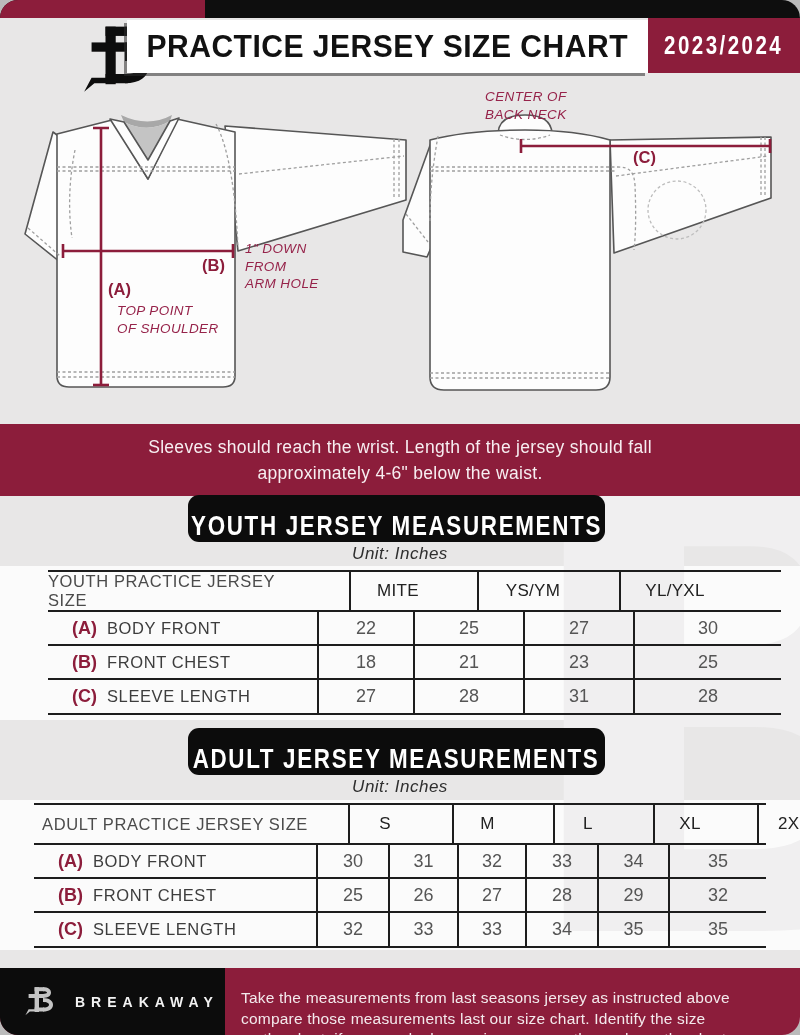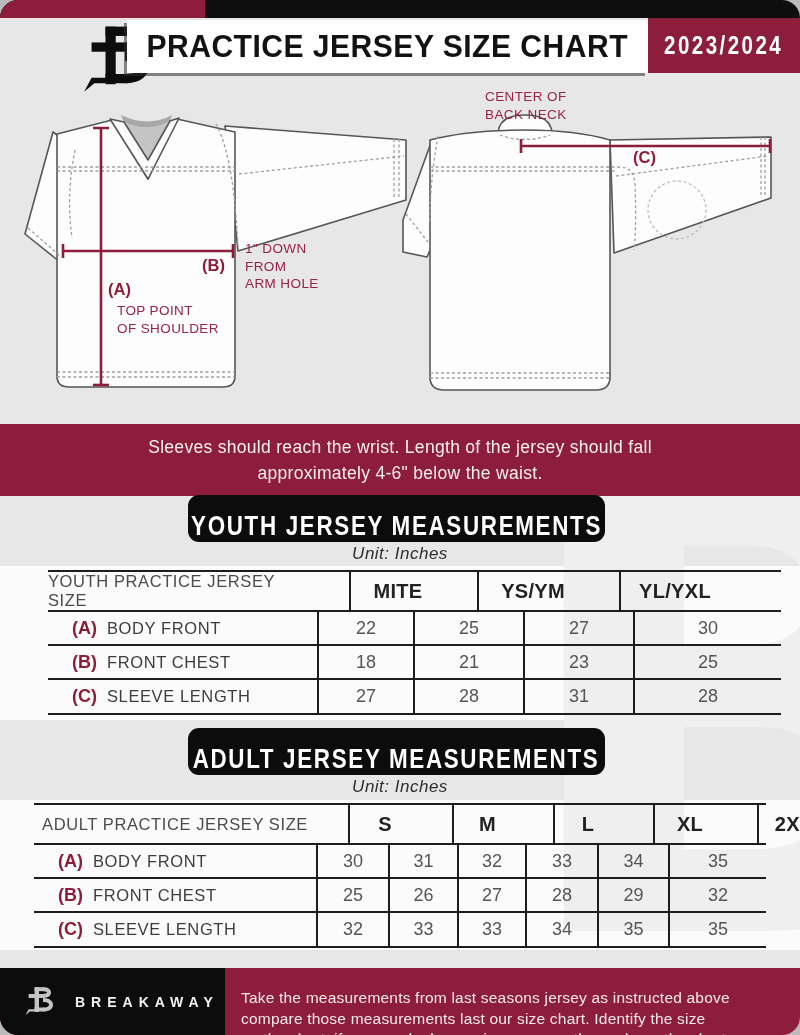--- a/index.html
+++ b/index.html
@@ -21,21 +21,21 @@
   .title-banner span{font-size:31px;font-weight:bold;color:#121212;letter-spacing:.5px;white-space:nowrap;
     transform:scaleX(.97);}
   .year-box{position:absolute;left:648px;top:18px;width:152px;height:55px;background:var(--maroon);
     display:flex;align-items:center;justify-content:center;z-index:3;}
   .year-box span{color:#fff;font-weight:bold;font-size:25px;letter-spacing:3px;transform:scaleX(.82);white-space:nowrap;}
 
   
   .jersey{position:absolute;z-index:2;}
   .front-jersey{left:20px;top:110px;}
   .back-jersey{left:400px;top:110px;}
-  .anno{position:absolute;z-index:2;color:var(--anno);font-size:13.5px;line-height:17.5px;
+  .anno{position:absolute;z-index:2;color:var(--anno);font-style:italic;font-size:13.5px;line-height:17.5px;
     font-weight:500;letter-spacing:.4px;white-space:nowrap;}
   .anno-key{position:absolute;z-index:2;color:var(--maroon);font-weight:bold;font-size:16.5px;font-style:normal;}
 
   
   .notice{position:absolute;left:0;top:424px;width:800px;height:72px;background:var(--maroon);z-index:3;
     display:flex;flex-direction:column;align-items:center;justify-content:center;}
   .notice div{color:#f7eef1;font-size:17.5px;line-height:26px;letter-spacing:.3px;}
 
   
   .pill{position:absolute;left:188px;width:417px;height:47px;background:#0c0c0c;border-radius:11px;
@@ -59,21 +59,21 @@
   
   .size-table{position:absolute;z-index:2;border-top:2px solid var(--line);}
   .youth-table{left:48px;top:570px;width:733px;--cols:269px 96px 110px 110px 148px;}
   .adult-table{left:34px;top:803px;width:732px;--cols:282px 72px 69px 68px 72px 71px 98px;}
   .trow{display:grid;grid-template-columns:var(--cols);border-bottom:2px solid var(--line);}
   .trow.head{height:40px;gap:32px;}
   .trow.body-row{height:34px;}
   .trow.body-row:last-child{height:35px;}
   .cell{display:flex;align-items:center;justify-content:center;}
   .cell.val{border-left:2px solid var(--line);font-size:18px;color:var(--text-gray);}
-  .cell.colhead{border-left:2px solid var(--line);font-weight:bold;font-size:20px;color:#222;letter-spacing:.3px;}
+  .cell.colhead{border-left:2px solid var(--line);font-weight:normal;font-size:17px;color:#222;letter-spacing:.3px;}
   .cell.rowlabel{justify-content:flex-start;padding-left:24px;}
   .cell.corner{font-size:16.5px;color:#4b4b4b;letter-spacing:.6px;}
   .rowkey{color:var(--maroon);font-weight:bold;font-size:18px;margin-right:10px;}
   .rowname{color:var(--text-dark);font-size:16.5px;letter-spacing:.6px;font-weight:500;}
 
   
   .footer{position:absolute;left:0;top:968px;width:800px;height:67px;background:var(--maroon);z-index:3;display:flex;}
   .footer-black{width:225px;height:100%;background:#0c0c0c;display:flex;align-items:center;flex-shrink:0;}
   .footer-logo{width:36px;height:34px;margin-left:25px;}
   .footer-brand{color:#f2f2f2;font-weight:bold;font-size:14px;letter-spacing:6px;margin-left:14px;white-space:nowrap;}

